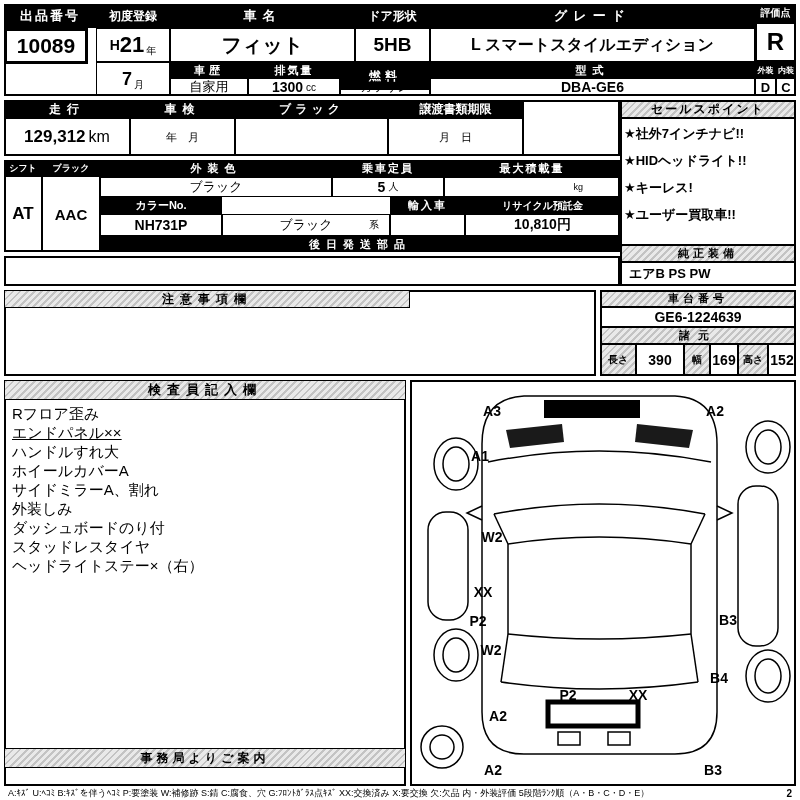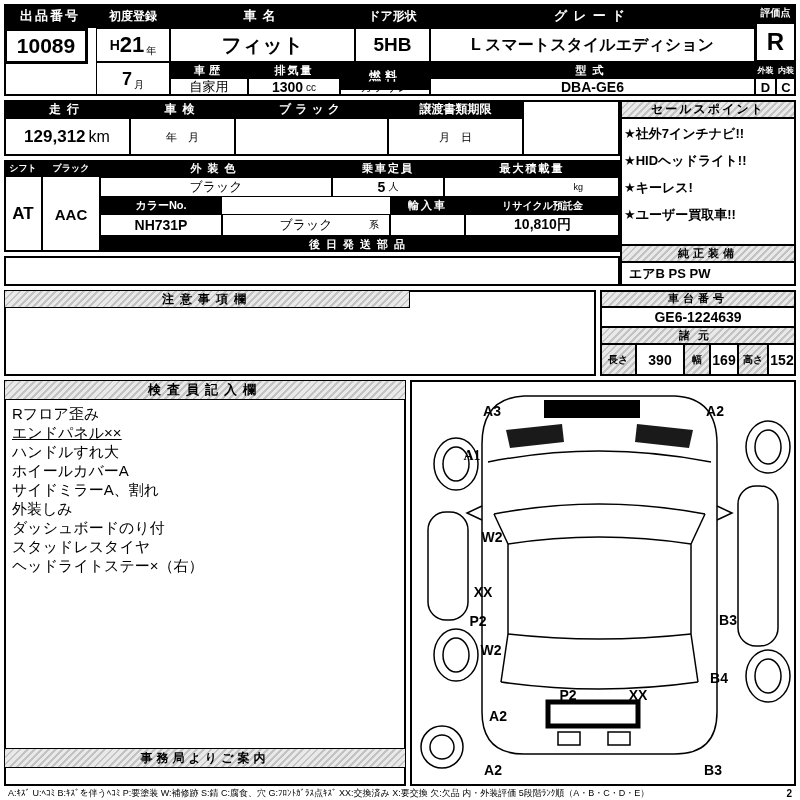--- a/index.html
+++ b/index.html
@@ -192,21 +192,21 @@
         <path d="M70,124 L55,131 L70,138"></path>
         <path d="M305,124 L320,131 L305,138"></path>
         <rect x="136" y="320" width="90" height="24" stroke-width="5"></rect>
         <rect x="146" y="350" width="22" height="13"></rect>
         <rect x="196" y="350" width="22" height="13"></rect>
       </g>
     </svg>
     <div style="position:absolute;left:0;top:0;right:0;bottom:0">
         <span class="mark" style="left: 80px; top: 29px;">A3</span>
         <span class="mark" style="left: 303px; top: 29px;">A2</span>
-        <span class="mark" style="left: 60px; top: 74px; font-family: Liberation Serif, serif;">A1</span>
+        <span class="mark" style="left: 68px; top: 74px;">A1</span>
         <span class="mark" style="left: 80px; top: 155px;">W2</span>
         <span class="mark" style="left: 71px; top: 210px;">XX</span>
         <span class="mark" style="left: 66px; top: 239px;">P2</span>
         <span class="mark" style="left: 316px; top: 238px;">B3</span>
         <span class="mark" style="left: 79px; top: 268px;">W2</span>
         <span class="mark" style="left: 307px; top: 296px;">B4</span>
         <span class="mark" style="left: 156px; top: 313px;">P2</span>
         <span class="mark" style="left: 226px; top: 313px;">XX</span>
         <span class="mark" style="left: 86px; top: 334px;">A2</span>
         <span class="mark" style="left: 81px; top: 388px;">A2</span>

